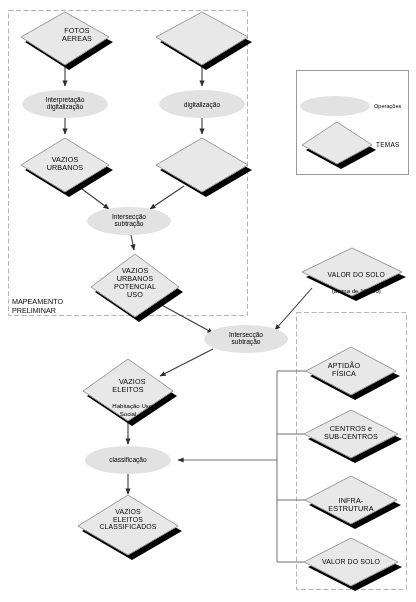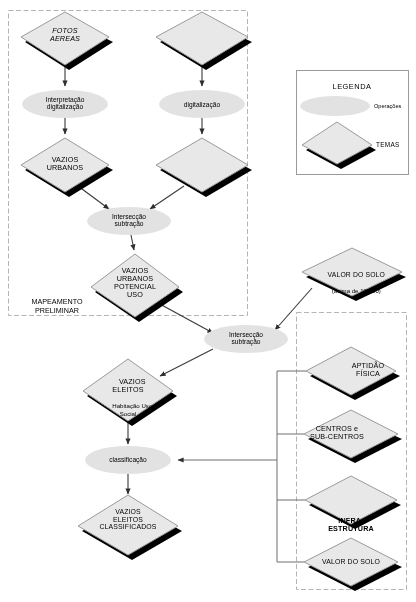--- a/index.html
+++ b/index.html
@@ -210,28 +210,27 @@
 
     <g>
       <ellipse cx="335" cy="106" rx="35" ry="10" fill="#e2e2e2" stroke="none"></ellipse>
     </g>
     <g>
       <path d="M337,125 L372,145 L337,164 L302,145 Z" fill="#000000" transform="translate(4,5)"></path>
       <path d="M337,122 L372,145 L337,164 L302,145 Z" fill="#e8e8e8" stroke="#9a9a9a" stroke-width="1"></path>
     </g>
   </svg>
 
-  <div class="box-title" style="left:12px; top:298px; width:90px; text-align:center;">MAPEAMENTO
+  <div class="box-title" style="left:12px; top:298px; width:90px; text-align:left;">MAPEAMENTO
 PRELIMINAR</div>
 
-  <div class="legend-title" style="left:296px; top:82px; width:112px;">LEGENDA</div>
   <div class="legend-item-label" style="left:374px; top:103px;">Operações</div>
   <div class="legend-item-label temas" style="left:376px; top:141px;">TEMAS</div>
 
-  <div class="node-label diamond-label" style="left:25px; top:27px; width:80px;font-style:italic;">FOTOS
+  <div class="node-label diamond-label" style="left:37px; top:27px; width:80px;">FOTOS
 AEREAS</div>
 
 
   <div class="node-label ellipse-label" style="left:25px; top:96px; width:80px;">Interpretação
 digitalização</div>
 
   <div class="node-label ellipse-label" style="left:162px; top:101px; width:80px;">digitalização</div>
 
   <div class="node-label diamond-label" style="left:25px; top:156px; width:80px;">VAZIOS
 URBANOS</div>
@@ -253,29 +252,29 @@
   <div class="node-label ellipse-label" style="left:206px; top:331px; width:80px;">Intersecção
 subtração</div>
 
   <div class="node-label diamond-label" style="left:84px; top:370px; width:88px;">
     <span>VAZIOS
 ELEITOS</span><br>
     <span class="sub">Habitação Uso
 Social</span>
   </div>
 
-  <div class="node-label diamond-label" style="left:328px; top:362px; width:80px;">APTIDÃO
+  <div class="node-label diamond-label" style="left:304px; top:362px; width:80px;">APTIDÃO
 FÍSICA</div>
 
   <div class="node-label ellipse-label" style="left:88px; top:456px; width:80px;">classificação</div>
 
-  <div class="node-label diamond-label" style="left:292px; top:425px; width:90px;">CENTROS e
+  <div class="node-label diamond-label" style="left:306px; top:425px; width:90px;">CENTROS e
 SUB-CENTROS</div>
 
-  <div class="node-label diamond-label" style="left:307px; top:517px; width:88px;font-weight:bold;">INFRA-
+  <div class="node-label diamond-label" style="left:307px; top:497px; width:88px;">INFRA-
 ESTRUTURA</div>
 
   <div class="node-label diamond-label" style="left:306px; top:558px; width:90px; font-size:6.9px;">VALOR DO SOLO</div>
 
   <div class="node-label diamond-label" style="left:82px; top:508px; width:92px; font-size:6.9px;">VAZIOS
 ELEITOS
 CLASSIFICADOS</div>
 
 </div>
 

